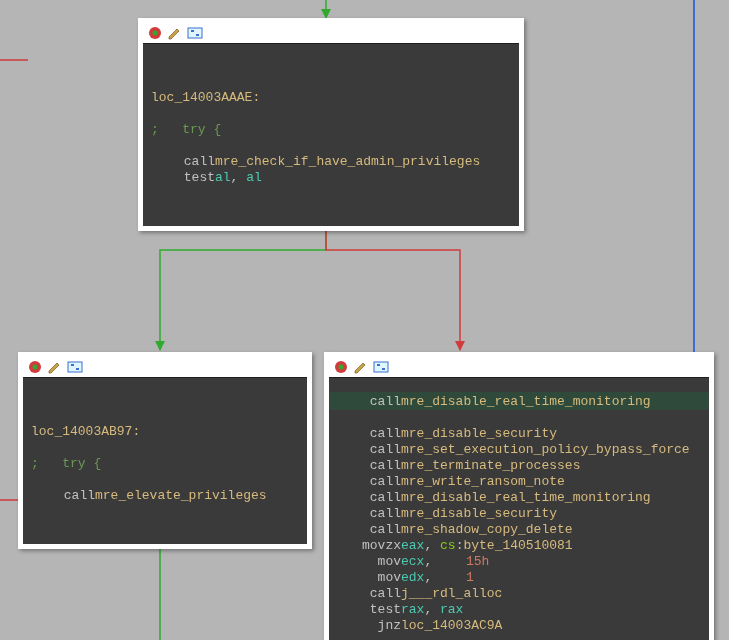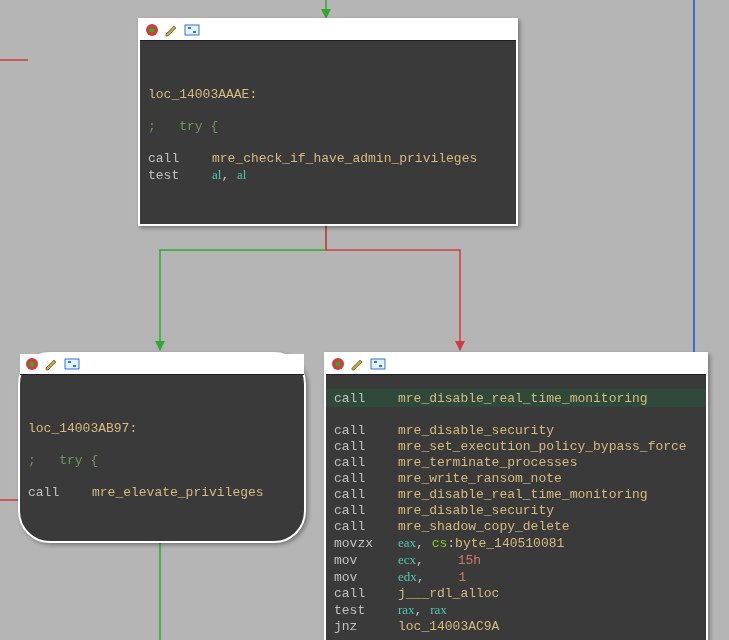--- a/index.html
+++ b/index.html
@@ -16,21 +16,21 @@
   svg.edges {
     position: absolute;
     top: 0; left: 0;
     width: 729px;
     height: 640px;
     pointer-events: none;
   }
   .node {
     position: absolute;
     background: #3a3a3a;
-    border: 2px solid #ffffff;
+    border: 5px solid #ffffff;
     box-shadow: 2px 2px 4px rgba(0,0,0,0.35);
   }
   .node .titlebar {
     background: #ffffff;
     height: 20px;
     border-bottom: 1px solid #1e1e1e;
     display: flex;
     align-items: center;
     padding: 0 4px;
     gap: 4px;
@@ -39,23 +39,23 @@
     width: 16px;
     height: 16px;
     display: inline-block;
   }
   .node .body {
     padding: 6px 8px 8px 8px;
     color: #c0c0c0;
     white-space: pre;
     line-height: 16px;
   }
-  .mnem { color: #c0c0c0; display:inline-block; width:64px; }
+  .mnem { color: #c0c0c0; display:inline-block; width:64px;text-align:right; }
   .kw   { color: #84cc16; }
-  .reg  { color: #4ec9b0; font-family: Liberation Serif, serif; }
+  .reg  { color: #4ec9b0; }
   .num  { color: #ce7a63; margin-left: 26px; }
   .name { color: #d7ba7d; }
   .lab  { color: #d7ba7d; }
   .cmt  { color: #6a9955; }
   .line { display:block; }
   .highlight { background: #2f4a3a; display:block; margin: -2px -8px 0 -8px; padding: 2px 8px 0 8px; }
   .spacer { display:block; height:8px; }
 </style>
 </head>
 <body>
@@ -106,21 +106,21 @@
     </span>
   </div>
   <div class="body">
 <span class="spacer"></span>
 <span class="line"><span class="lab">loc_14003AAAE:</span></span>
 <span class="line"><span class="cmt">;   try {</span></span>
 <span id="top-lines"><span class="line"><span class="mnem">call</span><span class="name">mre_check_if_have_admin_privileges</span></span><span class="line"><span class="mnem">test</span><span class="reg">al</span>, <span class="reg">al</span></span></span>
   </div>
 </div>
 
-<div class="node" style="left:18px; top:352px; width:284px;border-radius:32px;">
+<div class="node" style="left:18px; top:352px; width:284px;">
   <div class="titlebar">
     <span class="icon">
       <svg viewBox="0 0 16 16">
           <circle cx="8" cy="8" r="6" fill="#d13b3b"></circle>
           <circle cx="8" cy="8" r="2.5" fill="#2faa2f"></circle>
         </svg>
     </span>
     <span class="icon">
       <svg viewBox="0 0 16 16">
           <path d="M2 12 L10 4 L12 6 L4 14 L2 14 Z" fill="#c7a24a" stroke="#7a5a1a" stroke-width="0.7"></path>

